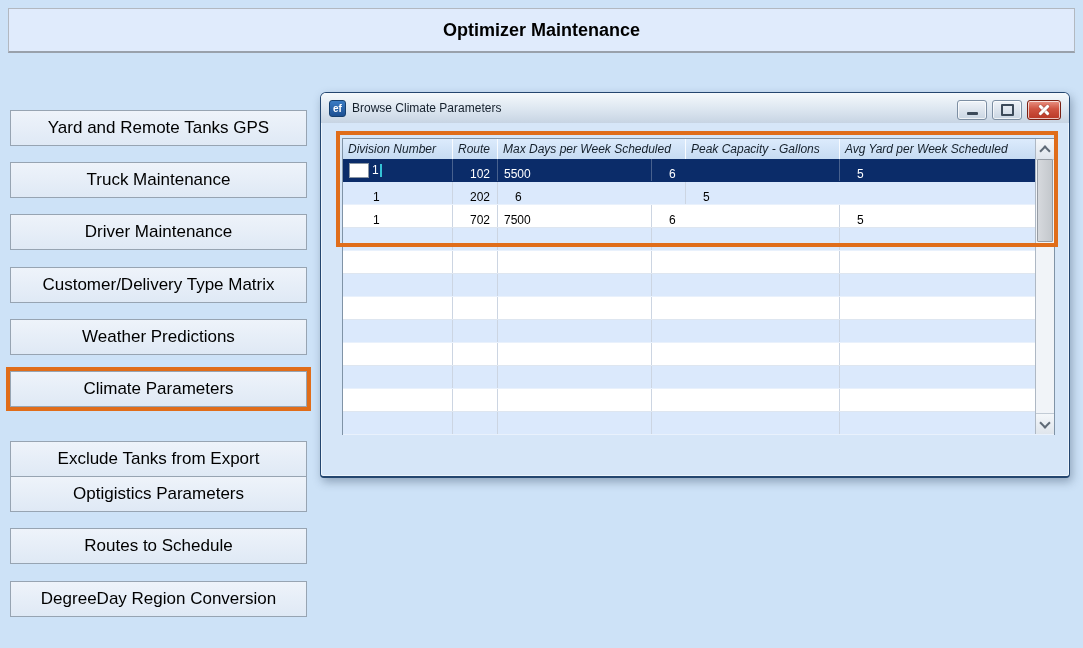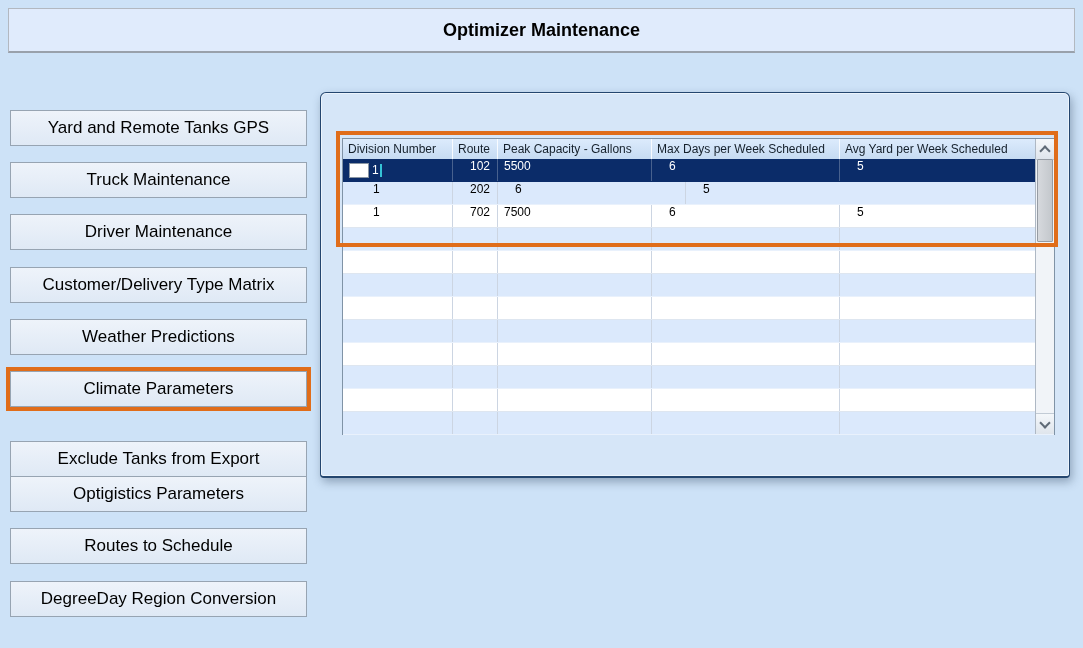--- a/index.html
+++ b/index.html
@@ -66,31 +66,31 @@
     box-shadow:0 0 1px #5c120a;
   }
   .ic-close::before{transform:translate(-50%,-50%) rotate(45deg);}
   .ic-close::after{transform:translate(-50%,-50%) rotate(-45deg);}
 
   
   .grid{
     position:absolute;left:21px;top:45px;width:713px;height:297px;box-sizing:border-box;
     background:#fff;border:1px solid #8093a6;
   }
-  .ghead{display:flex;height:20px;}
+  .ghead{display:flex;height:20px;font-style:italic;}
   .hcell{
     box-sizing:border-box;height:20px;padding:3px 2px 0 5px;font-size:12px;color:#15202b;
     background:linear-gradient(#dcebfc,#c6dbf2);
     border-right:1px solid #f8fbff;white-space:nowrap;overflow:hidden;
   }
   .grow{display:flex;height:23px;box-sizing:border-box;border-bottom:1px solid #dee6f0;background:#fff;}
   .grow.alt{background:#dbe9fc;border-bottom-color:#e9f1fc;}
   .grow.sel{background:#0b2c69;color:#fff;border-bottom-color:#0b2c69;}
   .gcell{
-    box-sizing:border-box;font-size:12px;padding-top:0;
+    box-sizing:border-box;font-size:12px;padding-top:8px;
     border-right:1px solid #ccd5e2;overflow:hidden;white-space:nowrap;
   }
   .sel .gcell{border-right-color:rgba(255,255,255,.25);}
   .c0{width:110px;} .c1{width:45px;} .c2{width:154px;} .c3{width:188px;} .c4{flex:1;}
   .gcell.c0{padding-left:30px;}
   .sel .gcell.c0{padding-left:6px;padding-top:0;display:flex;align-items:center;}
   .gcell.c1{text-align:right;padding-right:7px;}
   .gcell.c2{padding-left:6px;}
   .gcell.c3,.gcell.c4{padding-left:17px;}
   .editbox{width:20px;height:15px;box-sizing:border-box;background:#fff;border:1px solid #8a96a4;display:inline-block;margin-right:3px;}
@@ -139,27 +139,42 @@
   <div class="orange-wrap">
     <button class="side-btn">Climate Parameters</button>
   </div>
   <button class="side-btn" style="top:441px">Exclude Tanks from Export</button>
   <button class="side-btn" style="top:476px">Optigistics Parameters</button>
   <button class="side-btn" style="top:528px">Routes to Schedule</button>
   <button class="side-btn" style="top:581px">DegreeDay Region Conversion</button>
 </div>
 
 <div class="window">
+  <div class="titlebar">
+    <div class="ef-icon">ef</div>
+    <span class="wtitle">Browse Climate Parameters</span>
+    <div class="controls">
+      <div class="wbtn">
+          <span class="ic-min"></span>
+        </div>
+      <div class="wbtn">
+          <span class="ic-max"></span>
+        </div>
+      <div class="wbtn close">
+          <span class="ic-close"></span>
+        </div>
+    </div>
+  </div>
 
   <div class="grid">
     <div class="ghead">
         <div class="hcell c0">Division Number</div>
         <div class="hcell c1">Route</div>
+        <div class="hcell c3">Max Days per Week Scheduled</div>
         <div class="hcell c2">Peak Capacity - Gallons</div>
-        <div class="hcell c3">Max Days per Week Scheduled</div>
         <div class="hcell c4">Avg Yard per Week Scheduled</div>
       </div>
     <div class="gbody">
         <div class="grow sel">
           <div class="gcell c0">
             <span class="editbox"></span>
             <span>1</span>
             <span class="caret"></span>
           </div>
           <div class="gcell c1">102</div>

